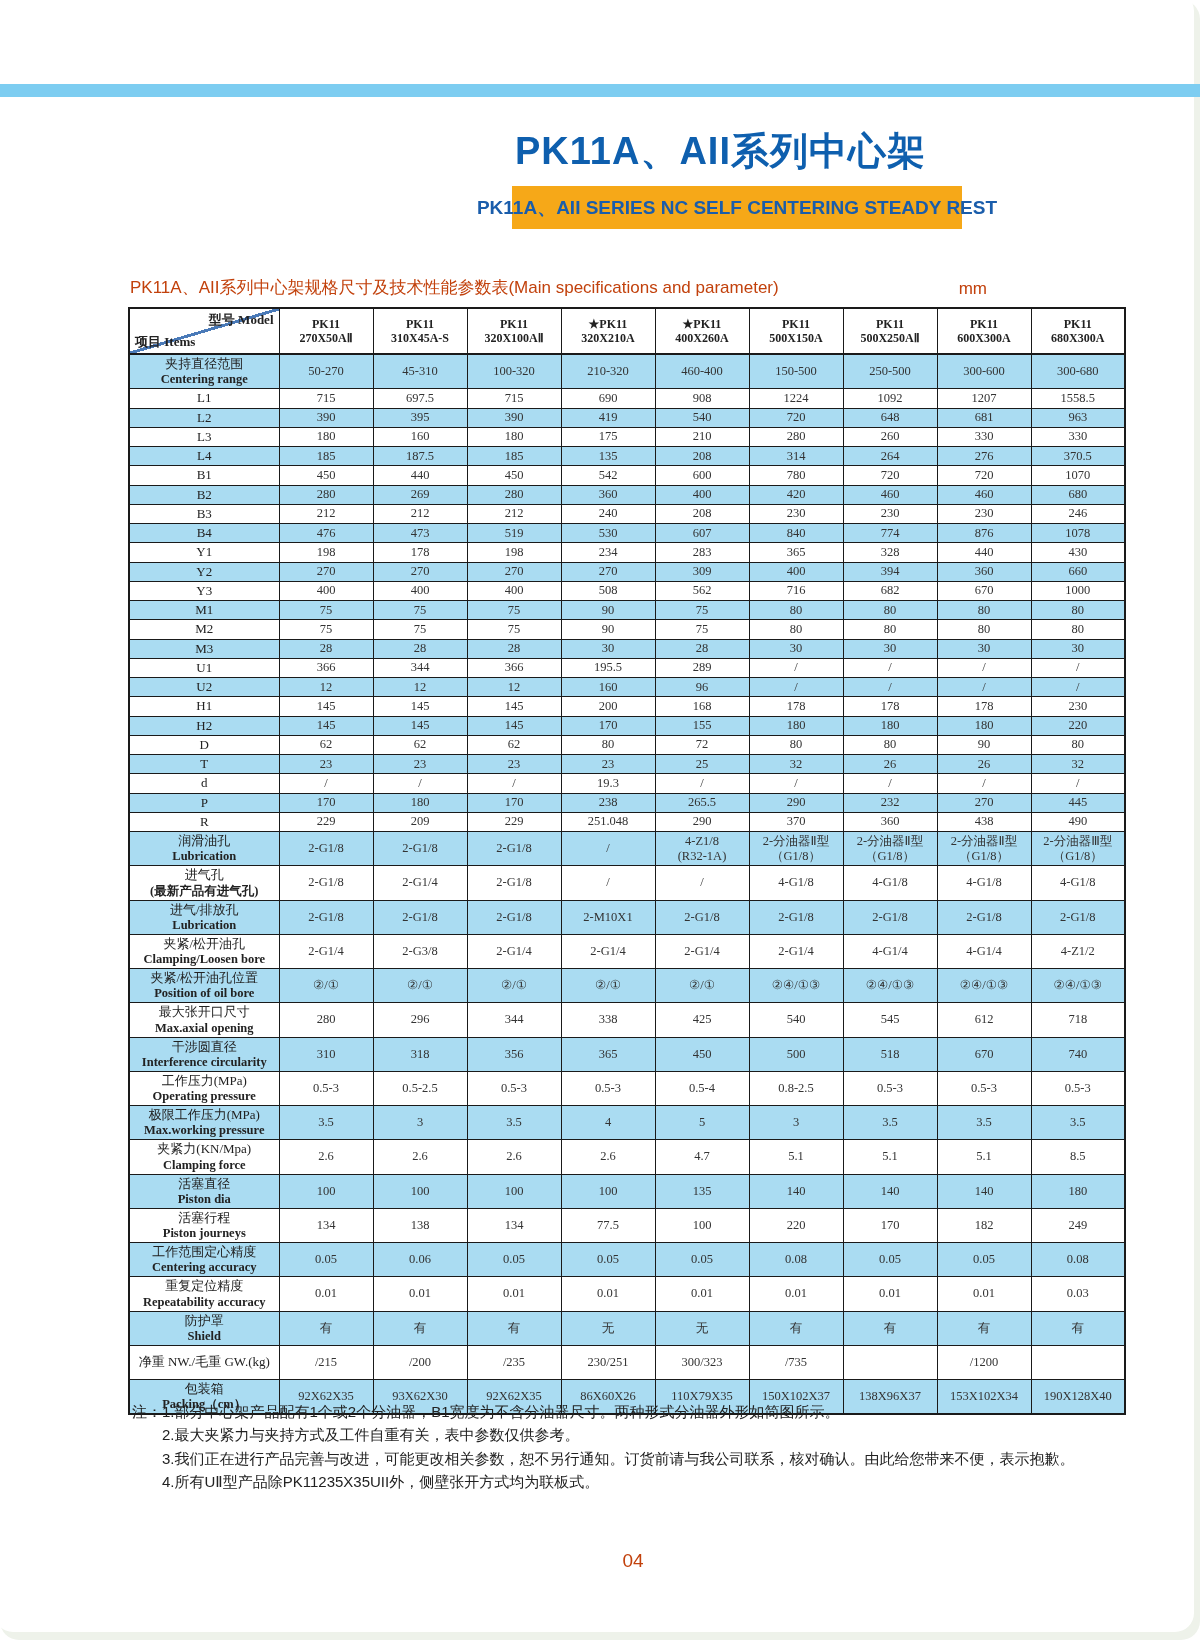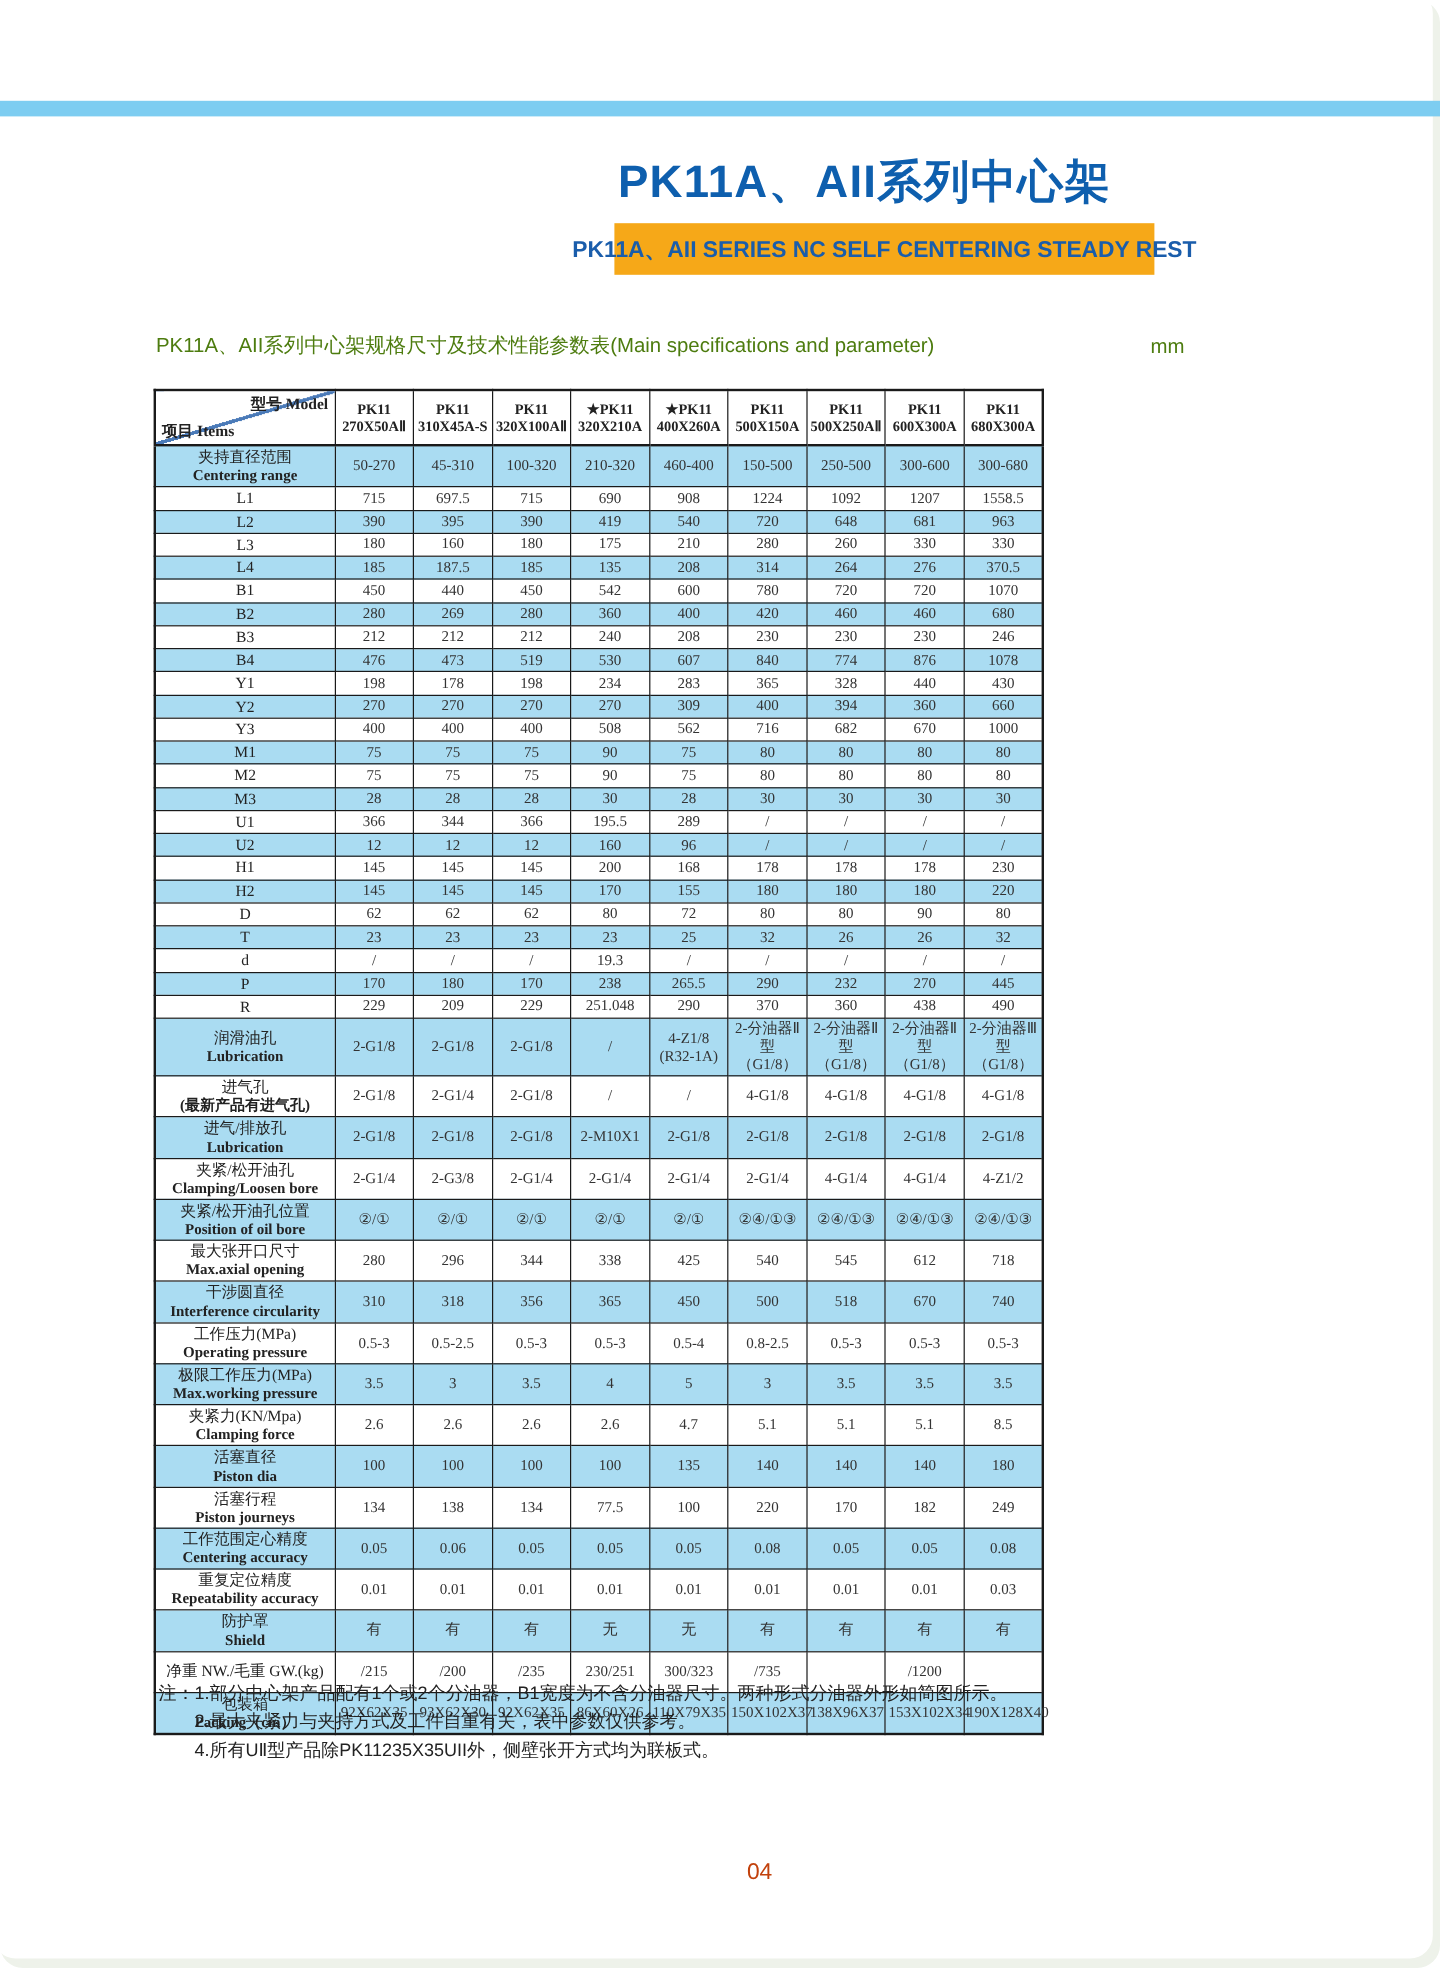--- a/index.html
+++ b/index.html
@@ -19,24 +19,24 @@
   }
   .banner {
     position:absolute; top:186px; left:512px; width:450px; height:43px;
     background:var(--banner-orange,#f6a818);
     display:flex; align-items:center; justify-content:center;
   }
   .banner-text { color:var(--banner-blue,#1a5dab); font-weight:bold; font-size:19px; white-space:nowrap; }
   .caption-row {
     position:absolute; top:276px; left:130px; width:857px;
     display:flex; justify-content:space-between; align-items:flex-end;
-    font-size:17px; color:#4d7c0f;
+    font-size:17px; color:#c2410c;
   }
   .spec-table {
-    position:absolute; top:324px; left:128px; width:742px;
+    position:absolute; top:307px; left:128px; width:998px;
     border-collapse:collapse; table-layout:fixed;
     font-family:"Liberation Serif", serif; color:#222;
   }
   .spec-table col.label-col { width:150px; }
   .spec-table th, .spec-table td {
     border:1px solid #1a1a1a; text-align:center; vertical-align:middle;
     padding:1px 2px; line-height:1.2;
   }
   .spec-table { border:2px solid #1a1a1a; }
   .spec-table thead th { border-bottom:2px solid #1a1a1a; }
@@ -736,19 +736,20 @@
         </tr>
       </tbody>
   </table>
 
   <div class="notes">
     <div class="note-row">
       <span class="note-prefix">注：</span>
       <div class="note-lines" id="note-lines">
           <div>1.部分中心架产品配有1个或2个分油器，B1宽度为不含分油器尺寸。两种形式分油器外形如简图所示。</div>
           <div>2.最大夹紧力与夹持方式及工件自重有关，表中参数仅供参考。</div>
+          <div>3.我们正在进行产品完善与改进，可能更改相关参数，恕不另行通知。订货前请与我公司联系，核对确认。由此给您带来不便，表示抱歉。</div>
           <div>4.所有UⅡ型产品除PK11235X35UII外，侧壁张开方式均为联板式。</div>
         </div>
     </div>
   </div>
 
   <div class="page-number">04</div>
 </div>
 
 </body></html>

